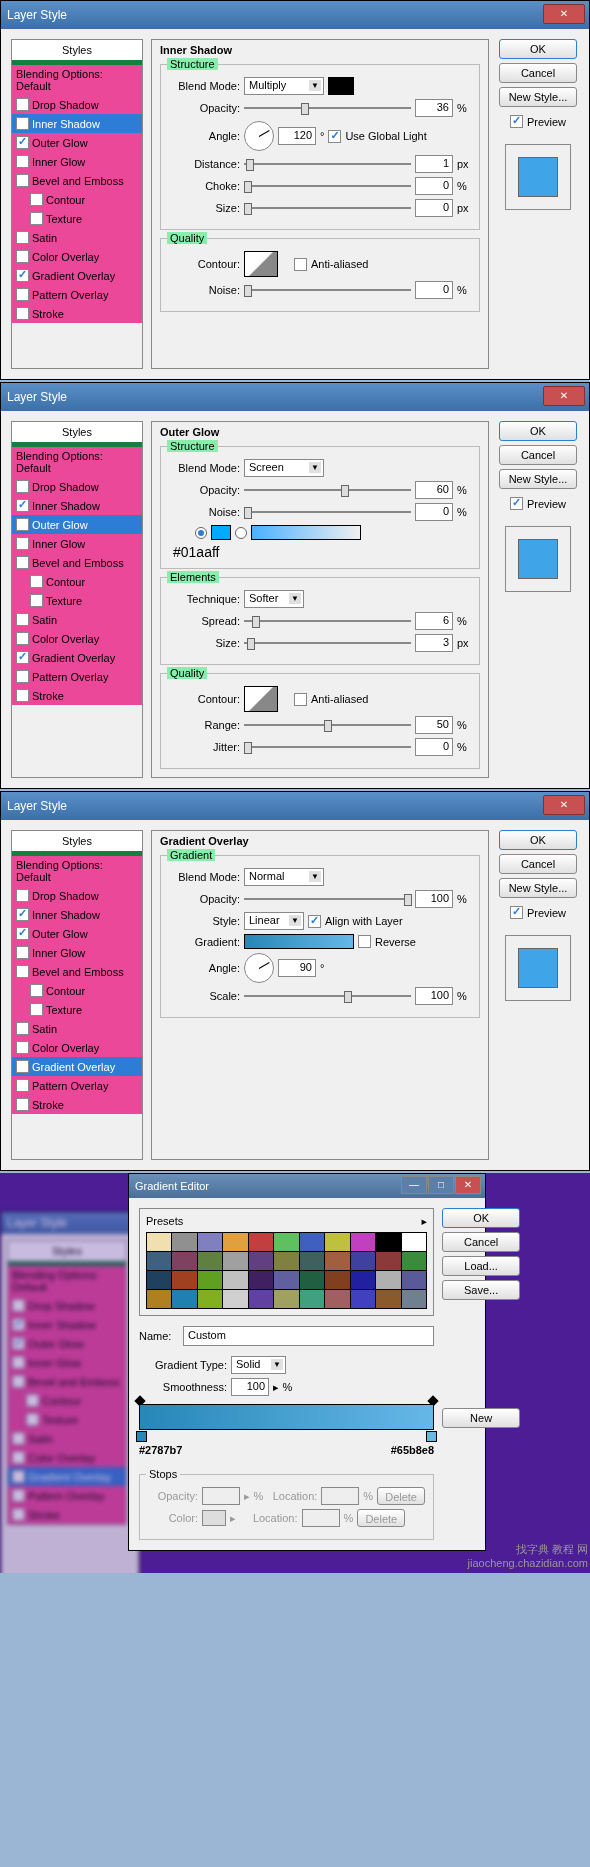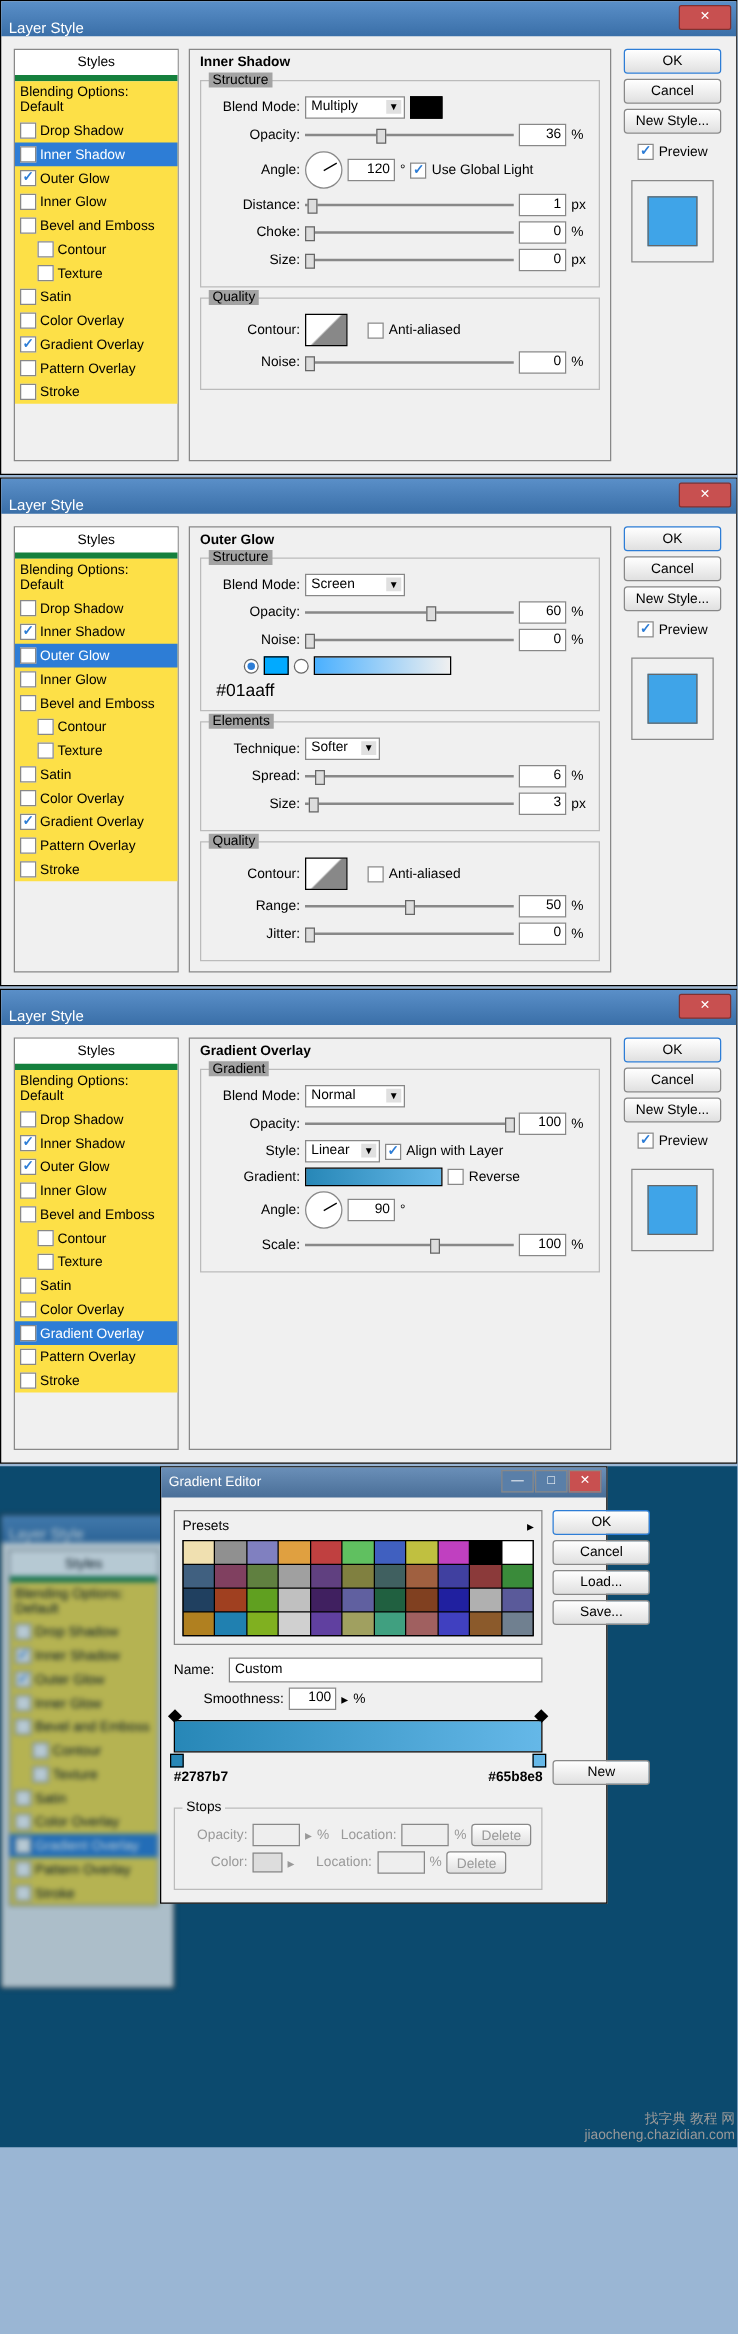--- a/index.html
+++ b/index.html
@@ -1,34 +1,34 @@
 <!DOCTYPE html>
 <html><head>
 <meta charset="utf-8">
 <style>
 *{box-sizing:border-box;margin:0;padding:0;font-family:Tahoma,sans-serif;font-size:11px}
 body{background:#9ab6d4;width:590px}
 .dlg{background:#f0f0f0;border:1px solid #000;margin-bottom:2px;position:relative}
-.titlebar{background:linear-gradient(#5a8fc8,#3a6fa8);height:28px;display:flex;align-items:flex-end;padding:0 6px;color:#fff;position:relative}
+.titlebar{background:linear-gradient(#5a8fc8,#3a6fa8);height:28px;display:flex;align-items:center;padding:0 6px;color:#fff;position:relative}
 .titlebar .title{font-size:12px}
 .closebtn{position:absolute;right:4px;top:3px;width:42px;height:20px;background:#c85050;border:1px solid #803030;border-radius:2px;color:#fff;text-align:center;line-height:18px;font-size:10px}
 .dlgbody{display:flex;padding:10px;gap:8px;min-height:350px}
 .styles-panel{width:132px;border:1px solid #888}
 .styles-header{background:#fff;border-bottom:5px solid #15803d;padding:4px;text-align:center}
-.styles-list{background:#fde047}
+.styles-list{background:#ec4899}
 .style-item{padding:3px 4px;display:flex;align-items:center;gap:3px}
 .style-item.selected{background:#2d7dd6;color:#fff}
 .style-item.indent{padding-left:18px}
 .chk{width:13px;height:13px;border:1px solid #888;background:#fff;display:inline-block;position:relative}
 .chk.on::after{content:"✓";position:absolute;top:-2px;left:1px;color:#2d7dd6;font-size:11px;font-weight:bold}
 .style-item.selected .chk.on::after{color:#fff}
 .center-panel{flex:1;border:1px solid #888;background:#f0f0f0}
 .section-title{padding:4px 8px;font-weight:bold}
 .group{margin:4px 8px 8px;border:1px solid #bbb;padding:8px 4px 8px 4px;position:relative}
-.group-label{position:absolute;top:-7px;left:6px;background:#a3a3a3;padding:0 3px}
+.group-label{position:absolute;top:-7px;left:6px;background:#86efac;padding:0 3px}
 .row{display:flex;align-items:center;margin:4px 0;gap:4px}
 .label{width:75px;text-align:right}
 .dropdown{border:1px solid #888;background:#fff;height:18px;padding:1px 18px 1px 4px;position:relative;min-width:80px;display:inline-block}
 .dropdown::after{content:"▼";position:absolute;right:2px;top:2px;font-size:8px;background:#e0e0e0;padding:1px 2px}
 .swatch{width:26px;height:18px;border:1px solid #000;background:#000;display:inline-block}
 .slider{flex:1;height:16px;position:relative;background:transparent}
 .slider-track{position:absolute;top:7px;left:0;right:0;height:2px;background:#888}
 .slider-thumb{position:absolute;top:3px;width:8px;height:12px;background:#ddd;border:1px solid #666}
 .numfield{width:38px;height:18px;border:1px solid #888;background:#fff;text-align:right;padding:1px 3px}
 .unit{width:18px}
@@ -508,21 +508,21 @@
           <span class="chk on"></span>
           <span>Preview</span>
         </div>
       <div class="preview-box">
           <div class="preview-swatch"></div>
         </div>
     </div>
   </div>
 </div>
 
-<div class="bg-panel" style="height:545px;background:#0c4a6e">
+<div class="bg-panel" style="height:400px;background:#4c1d95">
   <div class="dlg blurred" style="position:absolute;left:0;top:38px;width:140px;height:380px">
     <div class="titlebar" style="height:22px">
         <span class="title">Layer Style</span>
       </div>
     <div style="padding:6px">
       <div class="styles-panel" style="width:120px">
         <div class="styles-header">Styles</div>
         <div class="styles-list">
           <div class="style-item">
               <span>Blending Options: Default</span>
@@ -640,20 +640,24 @@
               <div class="preset" style="background: rgb(160, 96, 96);"></div>
               <div class="preset" style="background: rgb(64, 64, 192);"></div>
               <div class="preset" style="background: rgb(139, 90, 43);"></div>
               <div class="preset" style="background: rgb(112, 128, 144);"></div>
             </div>
         </div>
         <div class="row">
           <span style="width:40px">Name:</span>
           <span class="namefield">Custom</span>
         </div>
+        <div class="row" style="margin-top:10px">
+          <span style="width:88px;text-align:right">Gradient Type:</span>
+          <span class="dropdown" style="min-width:55px">Solid</span>
+        </div>
         <div class="row">
           <span style="width:88px;text-align:right">Smoothness:</span>
           <span class="numfield">100</span>
           <span>▸</span>
           <span>%</span>
         </div>
         <div style="position:relative">
           <span class="diamond" style="left:-3px"></span>
           <span class="diamond" style="right:-3px"></span>
           <div class="big-gradbar">

